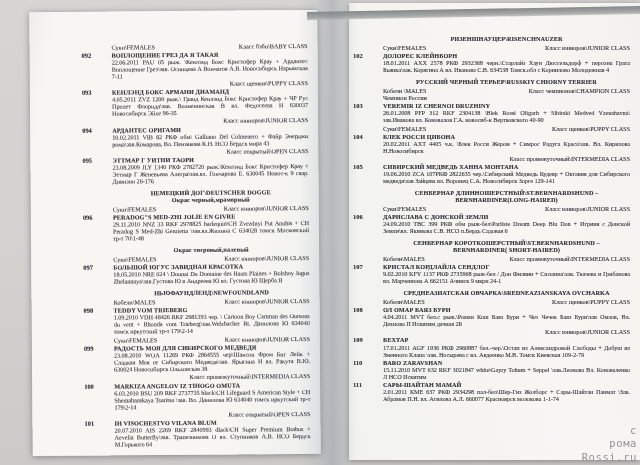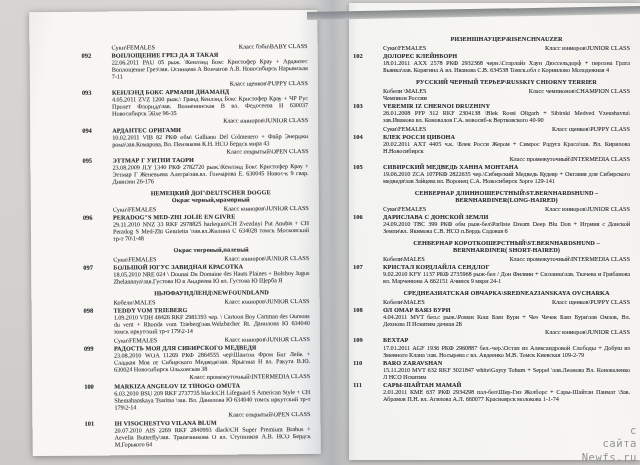--- a/index.html
+++ b/index.html
@@ -367,17 +367,17 @@
             <div class="details">2.01.2011 КМЕ 637 РКФ 2934298 пал-бел\Шер-Гиз Жолборс + Сары-Шайтан Панмат \Зав. Абрамов П.Н. вл. Агилова А.Л. 660077 Красноярск молокова 1-1-74</div>
           </div>
         </div>
       </div>
   </div>
 
   <div class="spine"></div>
 
   <div class="wm">
     <div>с</div>
-    <div>сайта</div>
-    <div>Newfs.ru</div>
+    <div>рома</div>
+    <div>Rossi.ru</div>
   </div>
 
 </div>
 
 </body></html>

